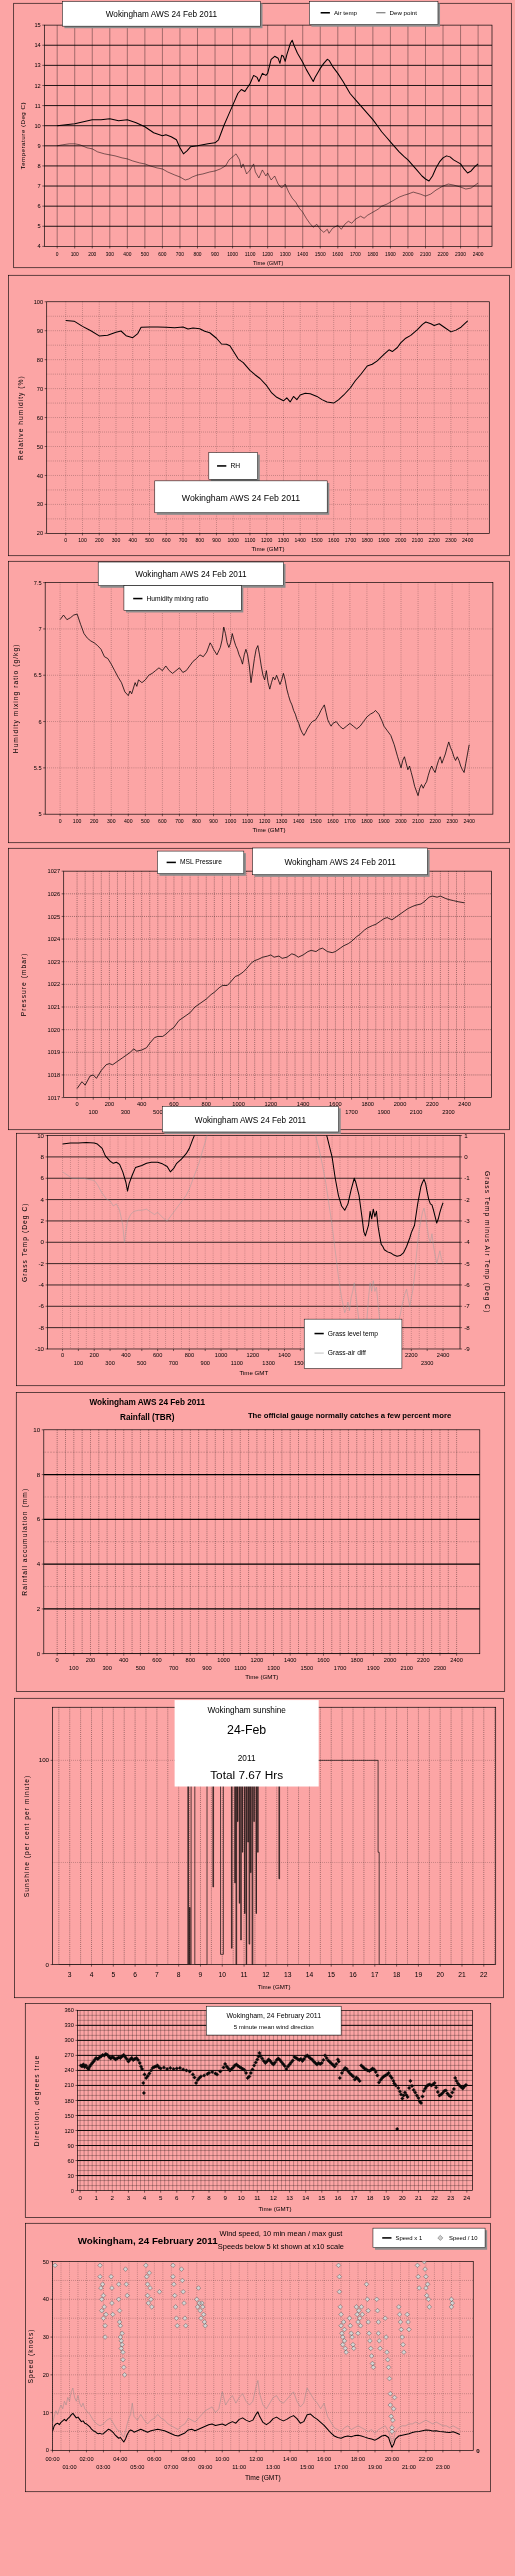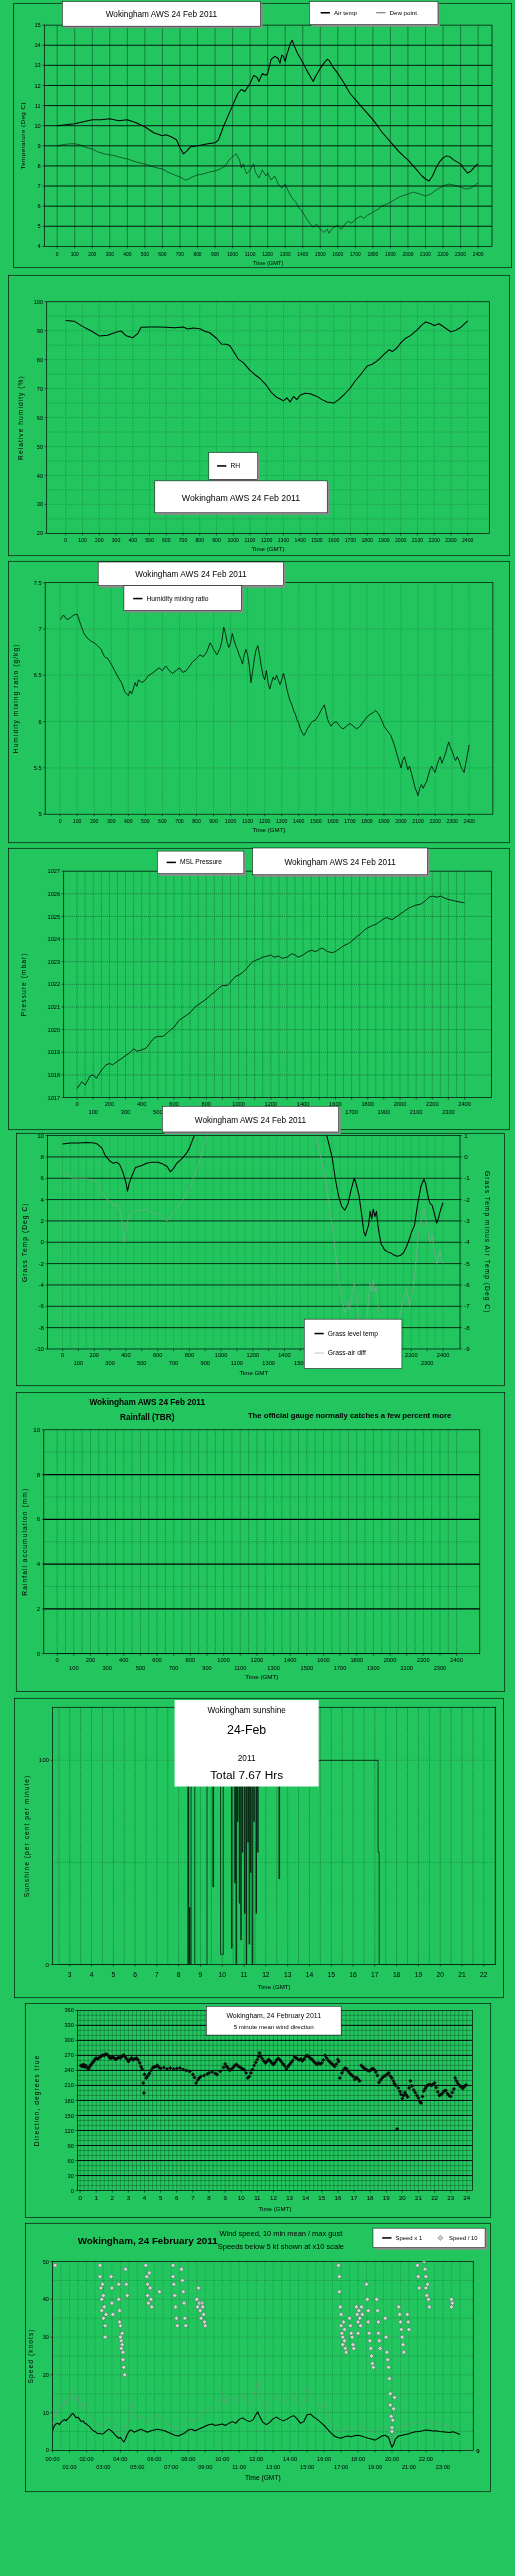--- a/index.html
+++ b/index.html
@@ -1,17 +1,17 @@
 <!DOCTYPE html>
 <html style="font-size:8.2px"><head>
 <meta charset="utf-8">
 <style>
   html,body{margin:0;padding:0;background:#fff;}
   body{font-family:"Liberation Sans",sans-serif;}
-  .page{position:relative;width:515px;height:2576px;background:#22c55e;overflow:hidden;}
+  .page{position:relative;width:515px;height:2576px;background:#fca5a5;overflow:hidden;}
   .chart-panel{position:absolute;}
   .chart-panel svg{overflow:visible;display:block;}
   svg text{fill:#000;font-family:"Liberation Sans",sans-serif;}
 </style>
 </head>
 <body>
 
 <div class="page">
   <div id="charts">
       <div class="chart-panel" style="left: 13px; top: 2.6px; width: 499px; height: 265px;">

